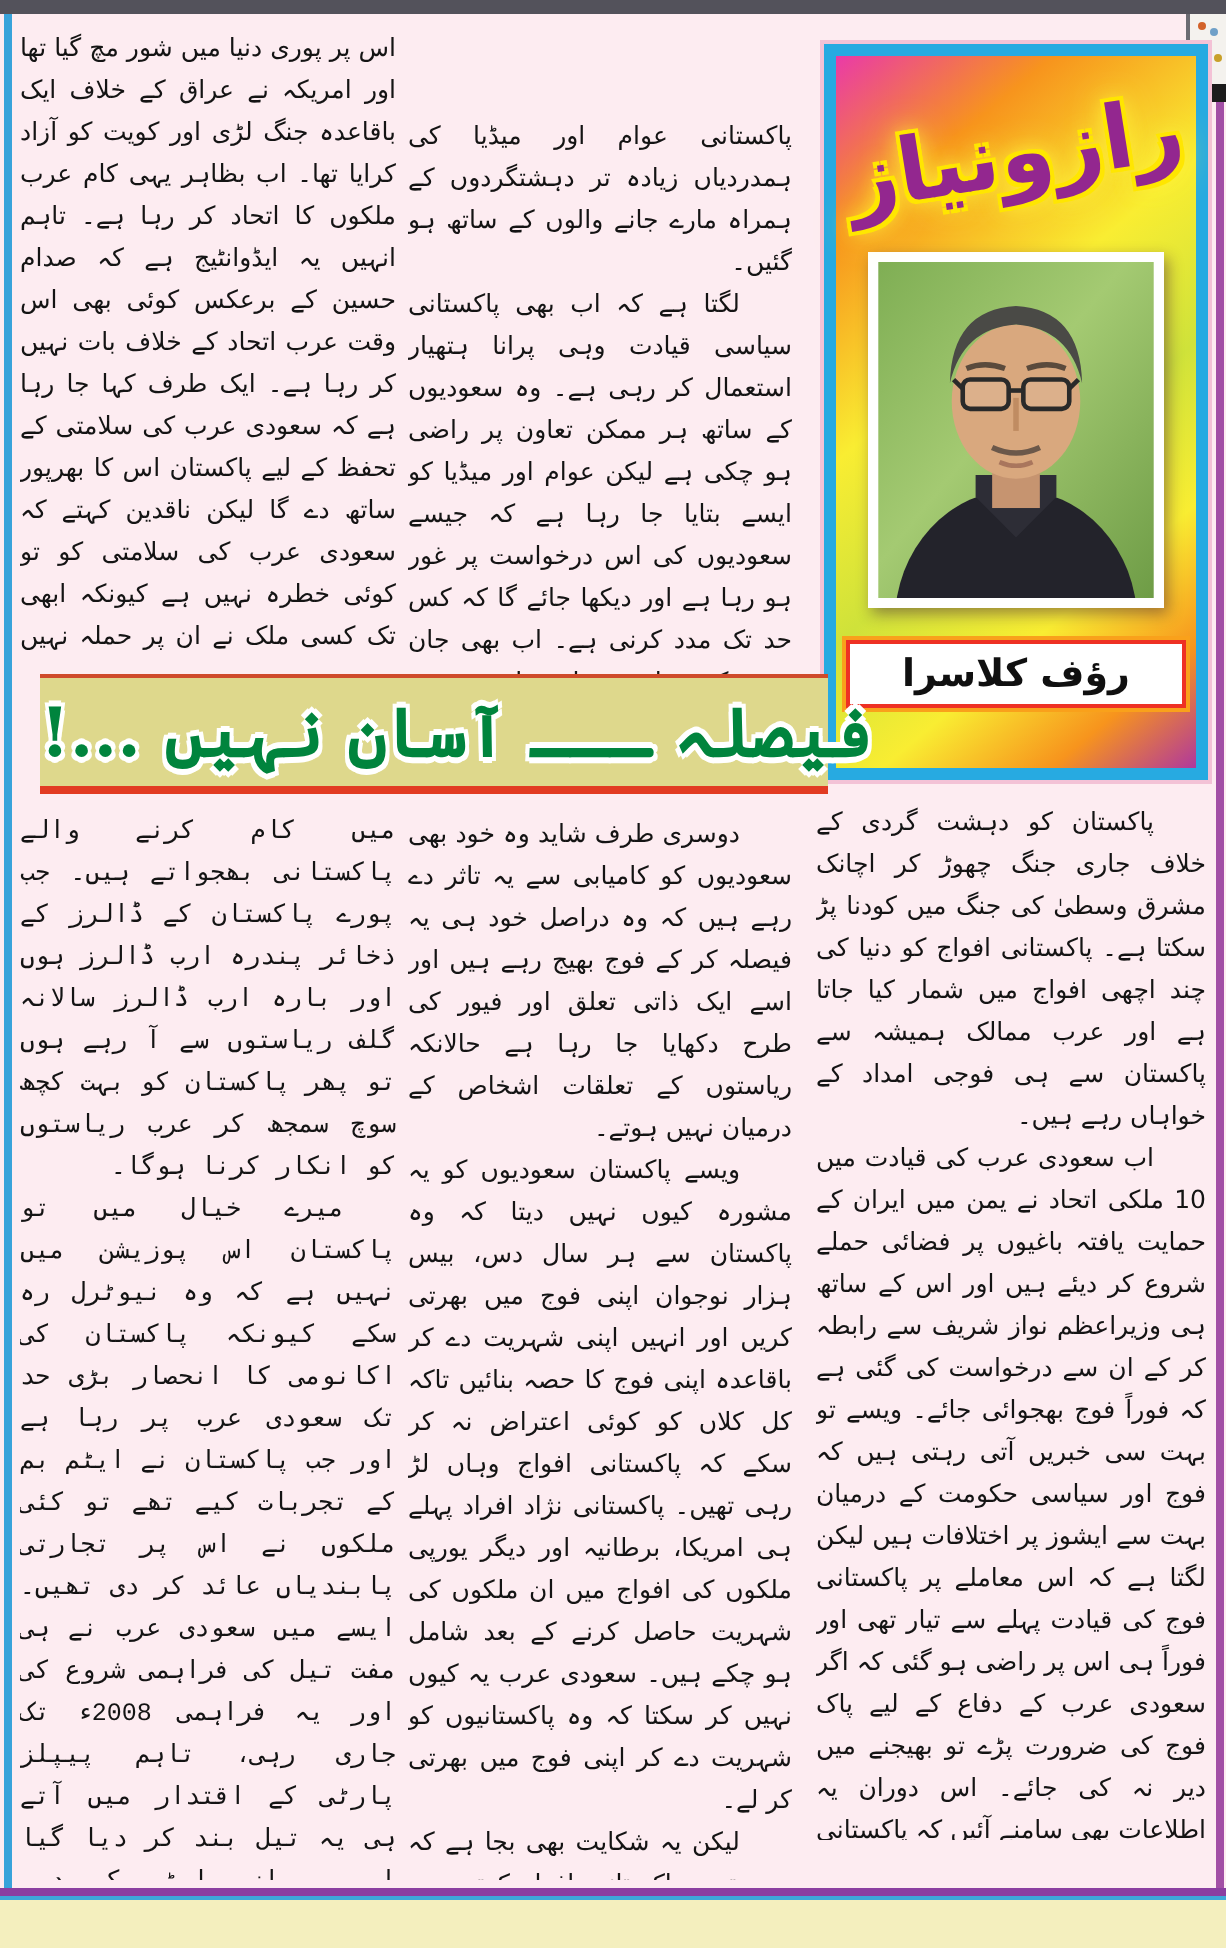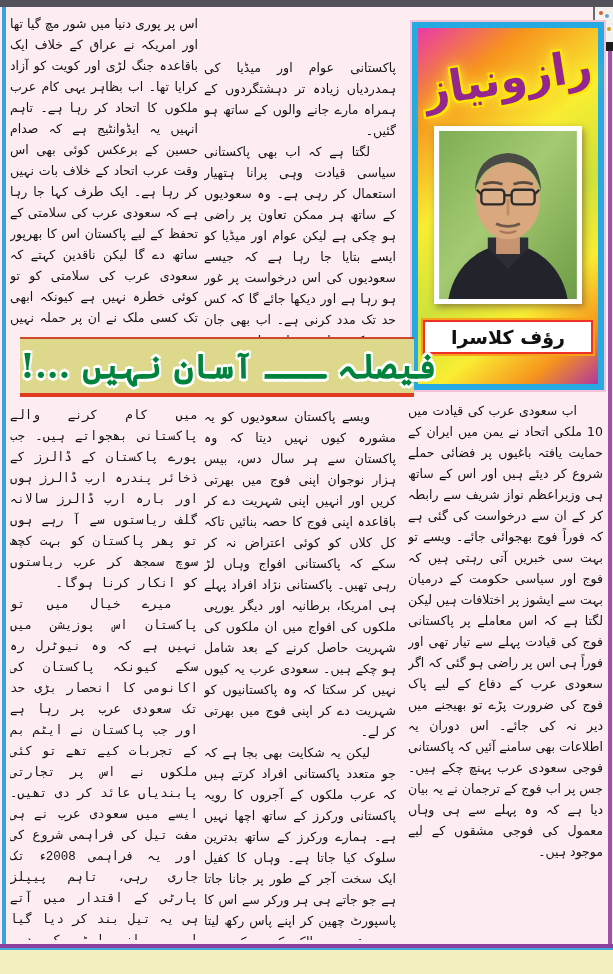--- a/index.html
+++ b/index.html
@@ -114,20 +114,22 @@
 
   <div class="headline-band">
     <div class="headline">فیصلہ ـــ آسان نہیں ...!</div>
   </div>
 
   <div class="col bottom-left cont-first">
       <p class="para">میں کام کرنے والے پاکستانی بھجواتے ہیں۔ جب پورے پاکستان کے ڈالرز کے ذخائر پندرہ ارب ڈالرز ہوں اور بارہ ارب ڈالرز سالانہ گلف ریاستوں سے آ رہے ہوں تو پھر پاکستان کو بہت کچھ سوچ سمجھ کر عرب ریاستوں کو انکار کرنا ہوگا۔</p>
       <p class="para">میرے خیال میں تو پاکستان اس پوزیشن میں نہیں ہے کہ وہ نیوٹرل رہ سکے کیونکہ پاکستان کی اکانومی کا انحصار بڑی حد تک سعودی عرب پر رہا ہے اور جب پاکستان نے ایٹم بم کے تجربات کیے تھے تو کئی ملکوں نے اس پر تجارتی پابندیاں عائد کر دی تھیں۔ ایسے میں سعودی عرب نے ہی مفت تیل کی فراہمی شروع کی اور یہ فراہمی 2008ء تک جاری رہی، تاہم پیپلز پارٹی کے اقتدار میں آتے ہی یہ تیل بند کر دیا گیا اور پیپلز پارٹی کے دور میں سعودی عرب نے ایک دھیلے کی بھی مدد نہیں کی تھی۔ اس پر ناقدین یہ کہتے ہیں کہ سعودی عرب کے پاکستان سے تعلقات ریاست اور اس کے عوام سے زیادہ شاید اس ملک پر حکومت کرنے والے افراد کے ساتھ ہیں۔ اگر اپنی پسند کا حکمران نواز شریف ہو تو پھر سعودی مدد کرتے ہیں ورنہ نہیں کرتے۔</p>
     </div>
   <div class="col bottom-middle">
+      <p class="para">دوسری طرف شاید وہ خود بھی سعودیوں کو کامیابی سے یہ تاثر دے رہے ہیں کہ وہ دراصل خود ہی یہ فیصلہ کر کے فوج بھیج رہے ہیں اور اسے ایک ذاتی تعلق اور فیور کی طرح دکھایا جا رہا ہے حالانکہ ریاستوں کے تعلقات اشخاص کے درمیان نہیں ہوتے۔</p>
       <p class="para">ویسے پاکستان سعودیوں کو یہ مشورہ کیوں نہیں دیتا کہ وہ پاکستان سے ہر سال دس، بیس ہزار نوجوان اپنی فوج میں بھرتی کریں اور انہیں اپنی شہریت دے کر باقاعدہ اپنی فوج کا حصہ بنائیں تاکہ کل کلاں کو کوئی اعتراض نہ کر سکے کہ پاکستانی افواج وہاں لڑ رہی تھیں۔ پاکستانی نژاد افراد پہلے ہی امریکا، برطانیہ اور دیگر یورپی ملکوں کی افواج میں ان ملکوں کی شہریت حاصل کرنے کے بعد شامل ہو چکے ہیں۔ سعودی عرب یہ کیوں نہیں کر سکتا کہ وہ پاکستانیوں کو شہریت دے کر اپنی فوج میں بھرتی کر لے۔</p>
       <p class="para">لیکن یہ شکایت بھی بجا ہے کہ جو متعدد پاکستانی افراد کرتے ہیں کہ عرب ملکوں کے آجروں کا رویہ پاکستانی ورکرز کے ساتھ اچھا نہیں ہے۔ ہمارے ورکرز کے ساتھ بدترین سلوک کیا جاتا ہے۔ وہاں کا کفیل ایک سخت آجر کے طور پر جانا جاتا ہے جو جاتے ہی ہر ورکر سے اس کا پاسپورٹ چھین کر اپنے پاس رکھ لیتا ہے۔ عرب ممالک کسی کو بھی شہریت نہیں دیتے لیکن جب جنگ چھڑ جائے تو چاہتے ہیں کہ ان کے لیے خون بہانے کی خاطر برادر اسلامی ملکوں کے فوجی آ جائیں۔</p>
     </div>
   <div class="col right-col">
+      <p class="para">پاکستان کو دہشت گردی کے خلاف جاری جنگ چھوڑ کر اچانک مشرق وسطیٰ کی جنگ میں کودنا پڑ سکتا ہے۔ پاکستانی افواج کو دنیا کی چند اچھی افواج میں شمار کیا جاتا ہے اور عرب ممالک ہمیشہ سے پاکستان سے ہی فوجی امداد کے خواہاں رہے ہیں۔</p>
       <p class="para">اب سعودی عرب کی قیادت میں 10 ملکی اتحاد نے یمن میں ایران کے حمایت یافتہ باغیوں پر فضائی حملے شروع کر دیئے ہیں اور اس کے ساتھ ہی وزیراعظم نواز شریف سے رابطہ کر کے ان سے درخواست کی گئی ہے کہ فوراً فوج بھجوائی جائے۔ ویسے تو بہت سی خبریں آتی رہتی ہیں کہ فوج اور سیاسی حکومت کے درمیان بہت سے ایشوز پر اختلافات ہیں لیکن لگتا ہے کہ اس معاملے پر پاکستانی فوج کی قیادت پہلے سے تیار تھی اور فوراً ہی اس پر راضی ہو گئی کہ اگر سعودی عرب کے دفاع کے لیے پاک فوج کی ضرورت پڑے تو بھیجنے میں دیر نہ کی جائے۔ اس دوران یہ اطلاعات بھی سامنے آئیں کہ پاکستانی فوجی سعودی عرب پہنچ چکے ہیں۔ جس پر اب فوج کے ترجمان نے یہ بیان دیا ہے کہ وہ پہلے سے ہی وہاں معمول کی فوجی مشقوں کے لیے موجود ہیں۔</p>
     </div>
 
 </div>
 
 </body></html>

